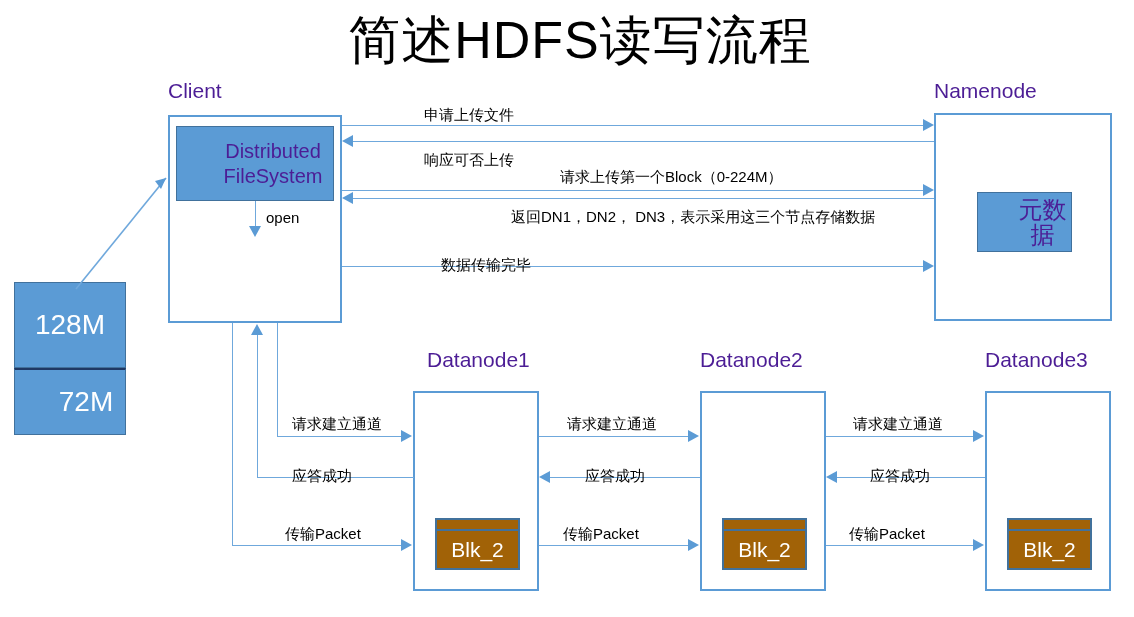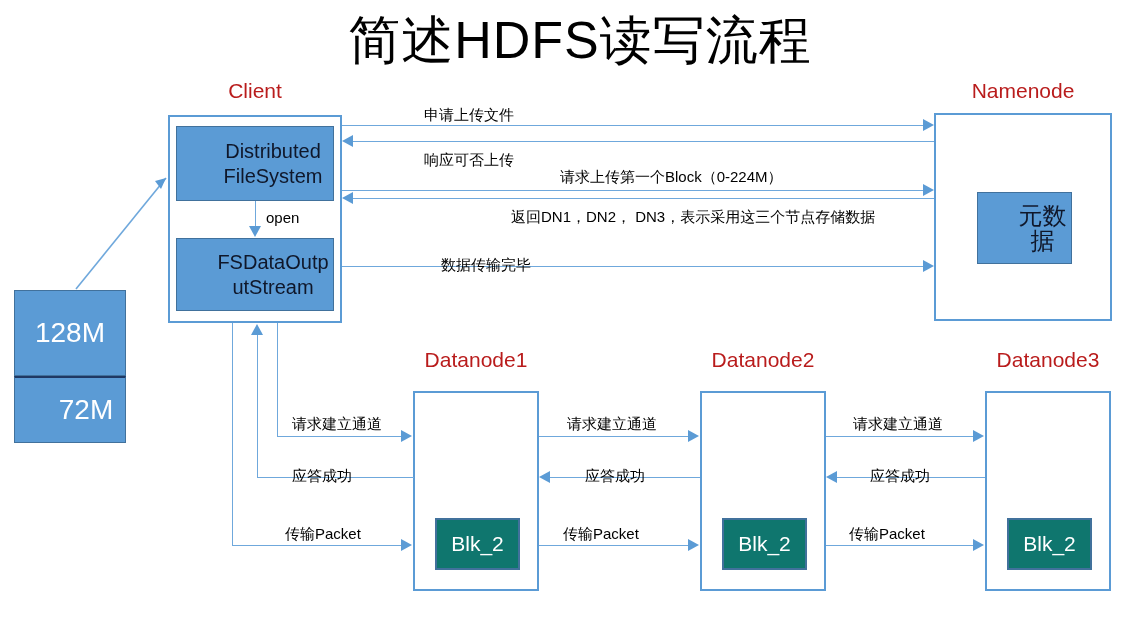--- a/index.html
+++ b/index.html
@@ -28,22 +28,21 @@
     font-size: 52px;
     line-height: 64px;
     color: #000000;
     letter-spacing: 1px;
     white-space: nowrap;
   }
 
   
   .caption {
     font-size: 21px;
-    color: #b91c1c;
-    text-align: center;
+    color: #4c1d95;
     line-height: 26px;
     white-space: nowrap;
   }
 
   
   .outline-box {
     background: #ffffff;
     border: 2px solid #5B9BD5;
     box-sizing: border-box;
   }
@@ -51,21 +50,21 @@
     border: 2px solid #5B9BD5;
     box-sizing: border-box;
     background: #ffffff;
   }
 
   
   .blue-box {
     background: #5B9BD5;
     border: 1px solid #41719C;
     box-sizing: border-box;
-    color: #0f172a;
+    color: #4c1d95;
     display: flex;
     align-items: center;
     justify-content: center;
     text-align: center;
     font-size: 20px;
     line-height: 25px;
     padding-left: 36px;
   }
   .blue-box.cn { font-size: 24px; }
 
@@ -77,27 +76,27 @@
     color: #ffffff;
     display: flex;
     align-items: center;
     justify-content: center;
     font-size: 28px;
   }
   .file-block.lower { border-top: 2px solid #1F3864; }
 
   
   .blk-box {
-    background: #0f766e;
+    background: #a16207;
     border: 2px solid #41719C;
     box-sizing: border-box;
     color: #ffffff;
     font-size: 21px;
     display: flex;
-    flex-direction: row;
+    flex-direction: column;
   }
   .blk-head {
     height: 9px;
     border-bottom: 2px solid #41719C;
     flex: 0 0 auto;
   }
   .blk-body {
     flex: 1 1 auto;
     display: flex;
     align-items: center;
@@ -163,21 +162,21 @@
     pointer-events: none;
   }
 </style>
 </head>
 <body>
 
 <div id="canvas">
 
   <div class="abs title">简述HDFS读写流程</div>
 
-  <div class="abs" style="left:14px; top:290px; width:112px; height:153px;">
+  <div class="abs" style="left:14px; top:282px; width:112px; height:153px;">
     <div class="file-block" style="height:86px;">
       <span>128M</span>
     </div>
     <div class="file-block lower" style="height:67px;padding-left:32px;">
       <span>72M</span>
     </div>
   </div>
 
   <svg class="svg-layer">
     <line x1="76" y1="289" x2="166" y2="178" stroke="#6FA8DC" stroke-width="1.6"></line>
@@ -192,29 +191,26 @@
   <div class="abs" style="left:172px; top:119px; width:166px; height:200px; border:2px solid #ffffff; box-sizing:border-box;"></div>
 
   <div class="abs blue-box" style="left:176px; top:126px; width:158px; height:75px;">
     <span>Distributed<br>FileSystem</span>
   </div>
 
   <div class="abs vline" style="left:255px; top:201px; height:26px;"></div>
   <div class="abs arr-d" style="left:249px; top:226px;"></div>
   <div class="abs open-label" style="left:266px; top:209px;">open</div>
 
-  <div class="abs blue-box" style="left:176px; top:238px; width:158px; height:73px;">
-    <span>FSDataOutp<br>utStream</span>
-  </div>
 
   <div class="abs caption" style="left:934px; top:78px; width:178px;">Namenode</div>
 
   <div class="abs outline-box" style="left:934px; top:113px; width:178px; height:208px;"></div>
 
-  <div class="abs blue-box cn" style="left:977px; top:192px; width:95px; height:72px;text-align:center;">
+  <div class="abs blue-box cn" style="left:977px; top:192px; width:95px; height:60px;text-align:center;">
     <span>元数据</span>
   </div>
 
   <div class="abs hline" style="left:342px; top:125px; width:583px;"></div>
   <div class="abs arr-r" style="left:923px; top:119px;"></div>
   <div class="abs elabel" style="left:424px; top:105px;">申请上传文件</div>
 
   <div class="abs hline" style="left:353px; top:141px; width:581px;"></div>
   <div class="abs arr-l" style="left:342px; top:135px;"></div>
   <div class="abs elabel" style="left:424px; top:150px;">响应可否上传</div>
@@ -224,21 +220,21 @@
   <div class="abs elabel" style="left:560px; top:167px;">请求上传第一个Block（0-224M）</div>
 
   <div class="abs hline" style="left:353px; top:198px; width:581px;"></div>
   <div class="abs arr-l" style="left:342px; top:192px;"></div>
   <div class="abs elabel" style="left:511px; top:207px;">返回DN1，DN2， DN3，表示采用这三个节点存储数据</div>
 
   <div class="abs hline" style="left:342px; top:266px; width:583px;"></div>
   <div class="abs arr-r" style="left:923px; top:260px;"></div>
   <div class="abs elabel" style="left:441px; top:255px;">数据传输完毕</div>
 
-  <div class="abs caption" style="left:413px; top:347px; width:126px;">Datanode1</div>
+  <div class="abs caption" style="left:427px; top:347px; width:126px;">Datanode1</div>
   <div class="abs outline-box" style="left:413px; top:391px; width:126px; height:200px;"></div>
   <div class="abs blk-box" style="left:435px; top:518px; width:85px; height:52px;">
     <div class="blk-head"></div>
     <div class="blk-body">Blk_2</div>
   </div>
 
   <div class="abs caption" style="left:700px; top:347px; width:126px;">Datanode2</div>
   <div class="abs outline-box" style="left:700px; top:391px; width:126px; height:200px;"></div>
   <div class="abs blk-box" style="left:722px; top:518px; width:85px; height:52px;">
     <div class="blk-head"></div>

